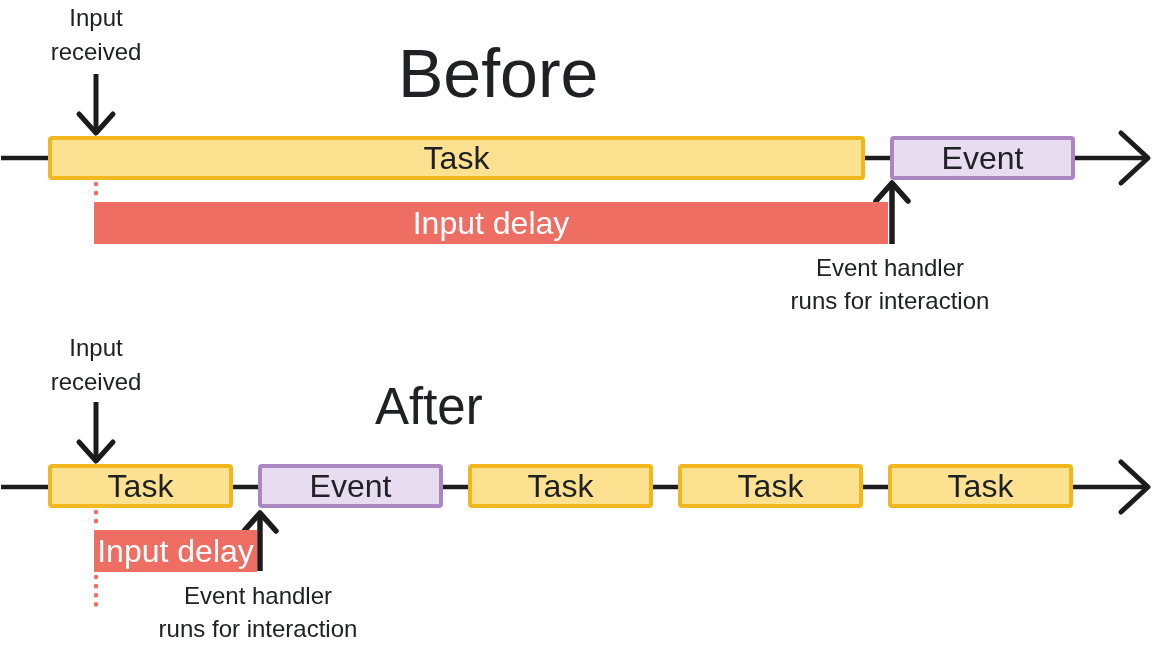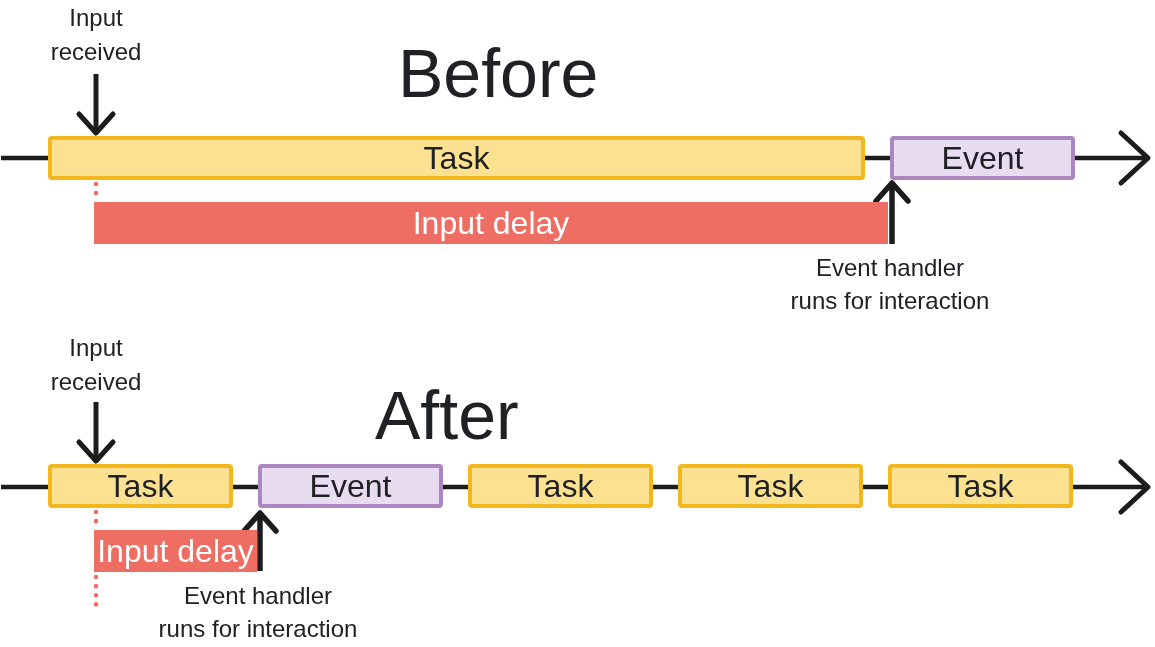--- a/index.html
+++ b/index.html
@@ -11,21 +11,21 @@
   *{margin:0;padding:0;box-sizing:border-box}
   html,body{background:var(--background)}
   body{font-family:"Liberation Sans", sans-serif;color:var(--text)}
   .canvas{position:relative;width:1155px;height:647px;background:var(--background);overflow:hidden}
   .overlay{position:absolute;left:0;top:0;width:1155px;height:647px}
   .stroke{stroke:var(--line);fill:none}
   .dots{stroke:var(--delay-fill);fill:none;stroke-dasharray:0.1 9;stroke-linecap:round}
 
   .section-title{position:absolute;text-align:left;line-height:1;color:var(--text);white-space:nowrap}
   .title-before{left:398px;top:39px;width:400px;font-size:68px}
-  .title-after{left:375px;top:381px;width:400px;font-size:68px}
+  .title-after{left:375px;top:381px;width:400px;font-size:51px}
 
   .note{position:absolute;text-align:center;font-size:24px;line-height:34px;color:var(--text)}
   .input-note-before{left:6px;top:1px;width:180px}
   .input-note-after{left:6px;top:331px;width:180px}
   .handler-note-before{left:740px;top:251px;width:300px;line-height:33px}
   .handler-note-after{left:108px;top:579px;width:300px;line-height:33px}
 
   .bar{position:absolute;display:flex;align-items:center;justify-content:center;
        font-size:32px;border-radius:4px}
   .bar.task{background:var(--task-fill);border:4px solid var(--task-border)}

